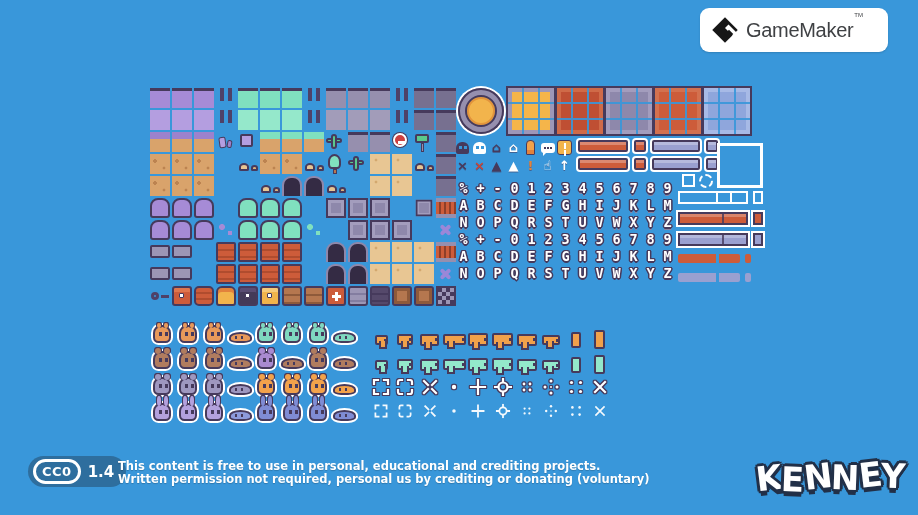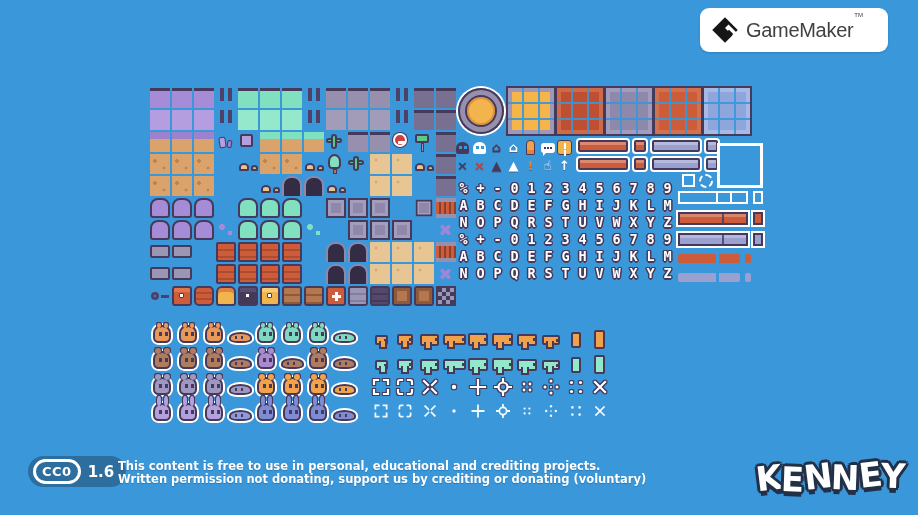--- a/index.html
+++ b/index.html
@@ -848,21 +848,21 @@
         <svg width="18" height="18" viewBox="0 0 18 18" stroke="#fff" stroke-width="2.2" fill="#fff" stroke-linecap="square">
           <path d="M4 4l10 10M14 4L4 14" fill="none"></path>
         </svg>
       </div>
     </div>
 
   <div class="abs cc-badge">
     <div class="cc-oval">
       <span>CC0</span>
     </div>
-    <span class="cc-ver">1.6</span>
+    <span class="cc-ver">1.4</span>
   </div>
   <div class="abs lic-text">
     <div>This content is free to use in personal, educational and crediting projects.</div>
-    <div>Written permission not donating, support us by crediting or donating (voluntary)</div>
+    <div>Written permission not required, personal us by crediting or donating (voluntary)</div>
   </div>
   <div class="abs" id="kenney"><span>K</span><span>E</span><span>N</span><span>N</span><span>E</span><span>Y</span></div>
 
 </div>
 
 </body></html>

